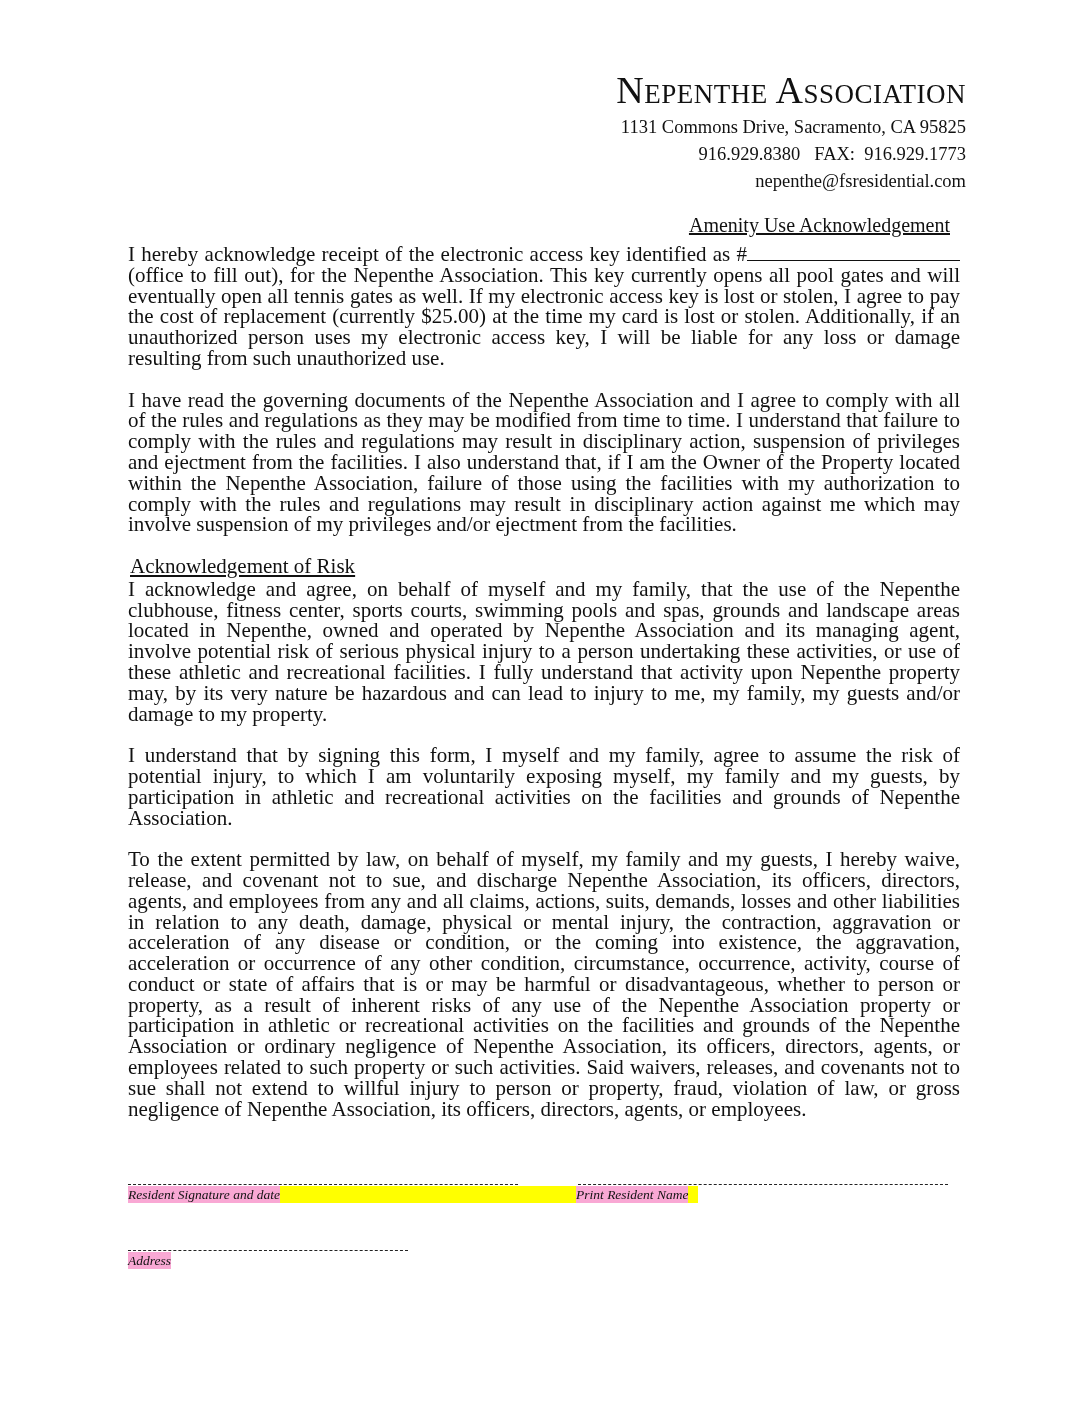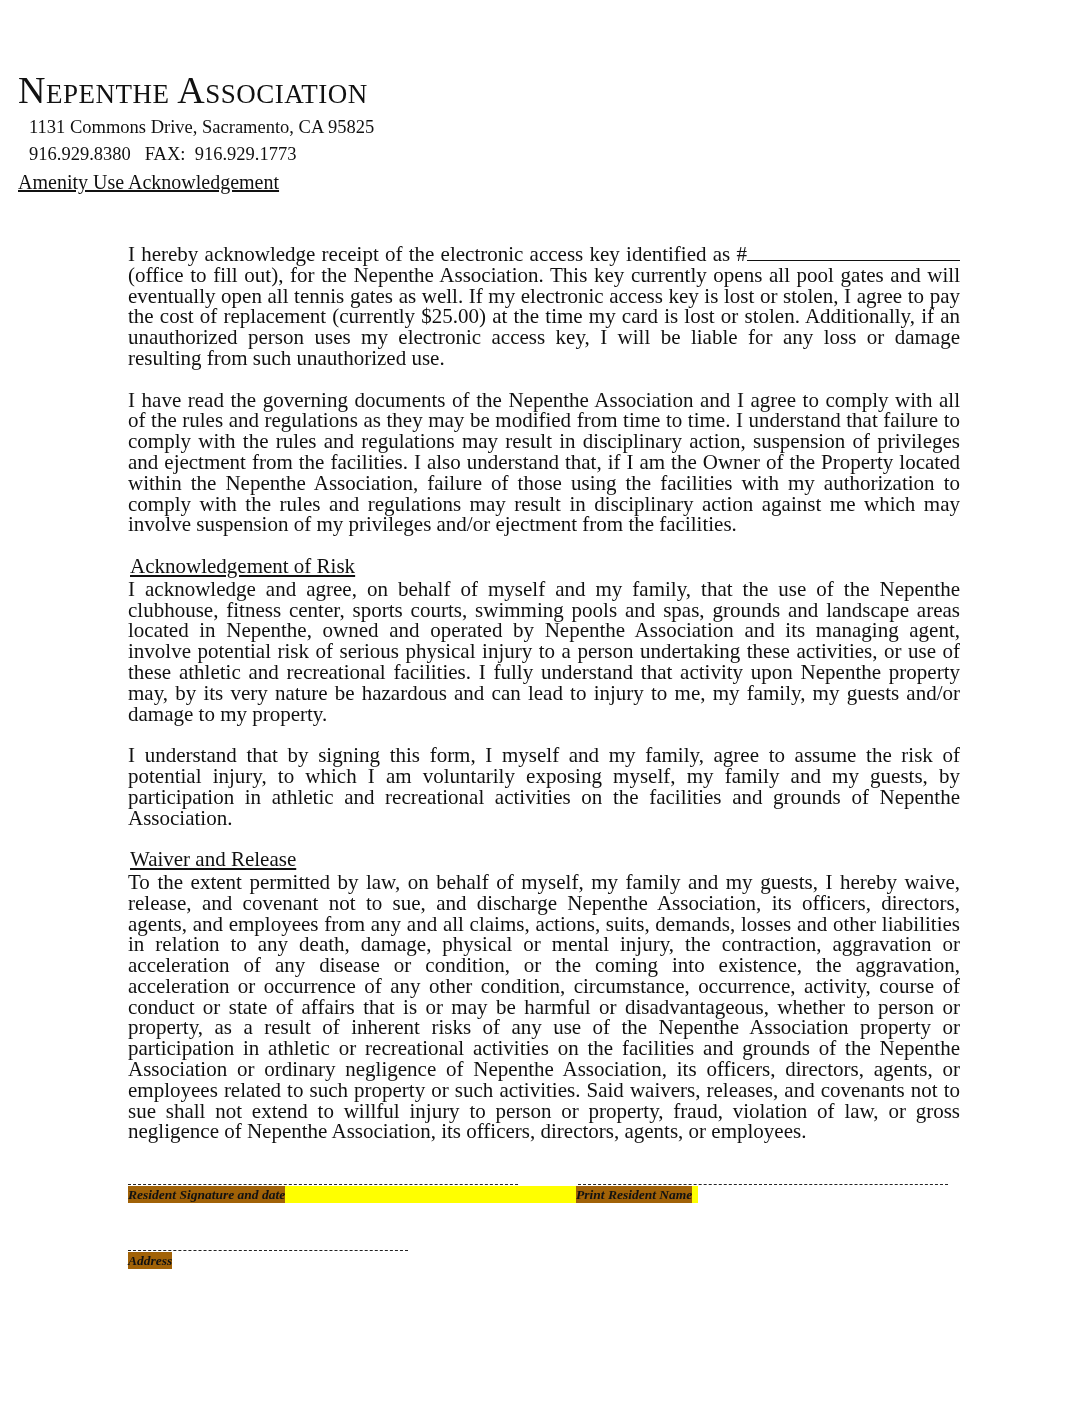--- a/index.html
+++ b/index.html
@@ -1,54 +1,54 @@
 <!DOCTYPE html>
 <html><head>
 <meta charset="utf-8">
 <style>
   html, body { margin: 0; padding: 0; background: #ffffff; }
   body { width: 1088px; height: 1408px; position: relative; overflow: hidden;
          font-family: "Liberation Serif", "DejaVu Serif", serif; color: #111; }
-  .header { position: absolute; left: 18px; top: 66px; width: 966px; text-align: left; }
+  .header { position: absolute; left: 0; top: 66px; width: 966px; text-align: right; }
   .org-name { font-size: 38px; line-height: 48px; letter-spacing: 0.5px; font-variant: small-caps; margin: 0; font-weight: normal; }
   .hline { font-size: 18.5px; line-height: 27px; margin: 0; padding-left: 11px; }
-  .form-title { font-size: 20px; line-height: 28px; text-decoration: underline; margin: 0; }
+  .form-title { font-size: 20px; line-height: 28px; text-decoration: underline; margin: 16px; }
   .body { position: absolute; left: 128px; top: 244px; width: 832px;
           font-size: 21px; line-height: 20.8px; text-align: justify; }
   .para { margin: 0 0 20.8px 0; }
   .section-heading { text-decoration: underline; margin: 2px; }
   .blank { display: inline-block; width: 213px; border-bottom: 1px solid #111; height: 14px; vertical-align: baseline; }
   .sig-area { position: absolute; left: 128px; top: 1172px; width: 832px; font-size: 13.5px; }
   .sig-line { position: absolute; border-bottom: 1px dashed #222; height: 0; }
-  .sig-label { position: absolute; font-style: italic; background: #a16207; line-height: 17px; font-weight: bold; }
+  .sig-label { position: absolute; font-style: italic; background: #f9a8d4; line-height: 17px; }
   .highlight-bar { position: absolute; background: #ffff00; height: 17px; }
 </style>
 </head>
 <body>
 
 <div class="header">
   <h1 class="org-name">Nepenthe Association</h1>
   <p class="hline">1131 Commons Drive, Sacramento, CA  95825</p>
   <p class="hline" style="white-space:pre;">916.929.8380   FAX:  916.929.1773</p>
+  <p class="hline">nepenthe@fsresidential.com</p>
   <p class="form-title">Amenity Use Acknowledgement</p>
 </div>
 
 <div class="body">
   <p class="para"><span>I hereby acknowledge receipt of the electronic access key identified as #</span><span class="blank"></span><span>(office to fill out), for the Nepenthe Association. This key currently opens all pool gates and will eventually open all tennis gates as well. If my electronic access key is lost or stolen, I agree to pay the cost of replacement (currently $25.00) at the time my card is lost or stolen. Additionally, if an unauthorized person uses my electronic access key, I will be liable for any loss or damage resulting from such unauthorized use.</span></p>
   <p class="para">I have read the governing documents of the Nepenthe Association and I agree to comply with all of the rules and regulations as they may be modified from time to time. I understand that failure to comply with the rules and regulations may result in disciplinary action, suspension of privileges and ejectment from the facilities. I also understand that, if I am the Owner of the Property located within the Nepenthe Association, failure of those using the facilities with my authorization to comply with the rules and regulations may result in disciplinary action against me which may involve suspension of my privileges and/or ejectment from the facilities.</p>
 
   <div>
     <p class="section-heading">Acknowledgement of Risk</p>
     <p class="para">I acknowledge and agree, on behalf of myself and my family, that the use of the Nepenthe clubhouse, fitness center, sports courts, swimming pools and spas, grounds and landscape areas located in Nepenthe, owned and operated by Nepenthe Association and its managing agent, involve potential risk of serious physical injury to a person undertaking these activities, or use of these athletic and recreational facilities. I fully understand that activity upon Nepenthe property may, by its very nature be hazardous and can lead to injury to me, my family, my guests and/or damage to my property.</p>
   </div>
   <div>
     <p class="para">I understand that by signing this form, I myself and my family, agree to assume the risk of potential injury, to which I am voluntarily exposing myself, my family and my guests, by participation in athletic and recreational activities on the facilities and grounds of Nepenthe Association.</p>
   </div>
   <div>
-    <p class="section-heading">Waiver and Release</p>
     <p class="para">To the extent permitted by law, on behalf of myself, my family and my guests, I hereby waive, release, and covenant not to sue, and discharge Nepenthe Association, its officers, directors, agents, and employees from any and all claims, actions, suits, demands, losses and other liabilities in relation to  any death,  damage, physical or mental injury, the contraction, aggravation or acceleration of any disease or condition, or the coming into existence, the aggravation, acceleration or occurrence of any other condition, circumstance, occurrence, activity, course of conduct or state of affairs that is or may be harmful or disadvantageous, whether to person or property, as a result of inherent risks of any use of the Nepenthe Association property or participation in athletic or recreational activities on the facilities and grounds of the Nepenthe Association or ordinary negligence of Nepenthe Association, its officers, directors, agents, or employees related to such property or such activities. Said waivers, releases, and covenants not to sue shall not extend to willful injury to person or property, fraud, violation of law, or gross negligence of Nepenthe Association, its officers, directors, agents, or employees.</p>
   </div>
 </div>
 
 <div class="sig-area">
   <div class="sig-line" style="left:0; top:12px; width:390px;"></div>
   <div class="sig-line" style="left:450px; top:12px; width:370px;"></div>
   <div class="highlight-bar" style="left:0; top:14px; width:570px;"></div>
   <span class="sig-label" style="left:0; top:14px;">Resident Signature and date</span>
   <span class="sig-label" style="left:448px; top:14px;">Print Resident Name</span>

